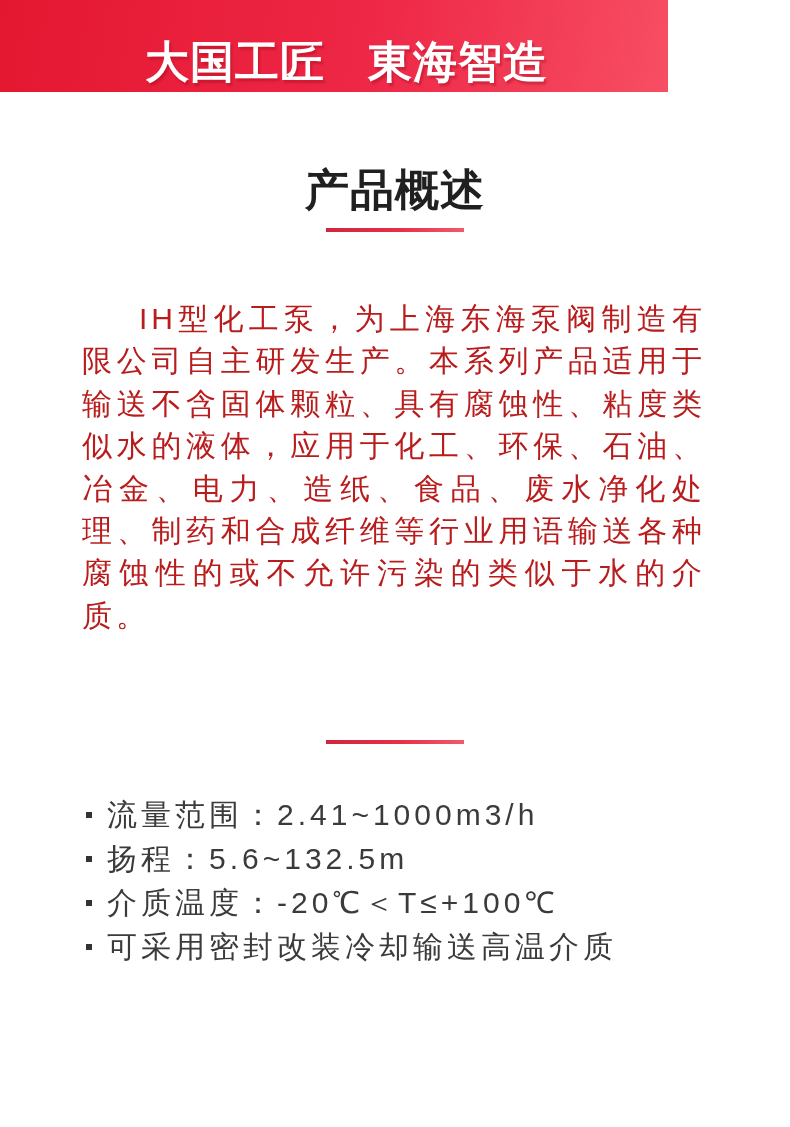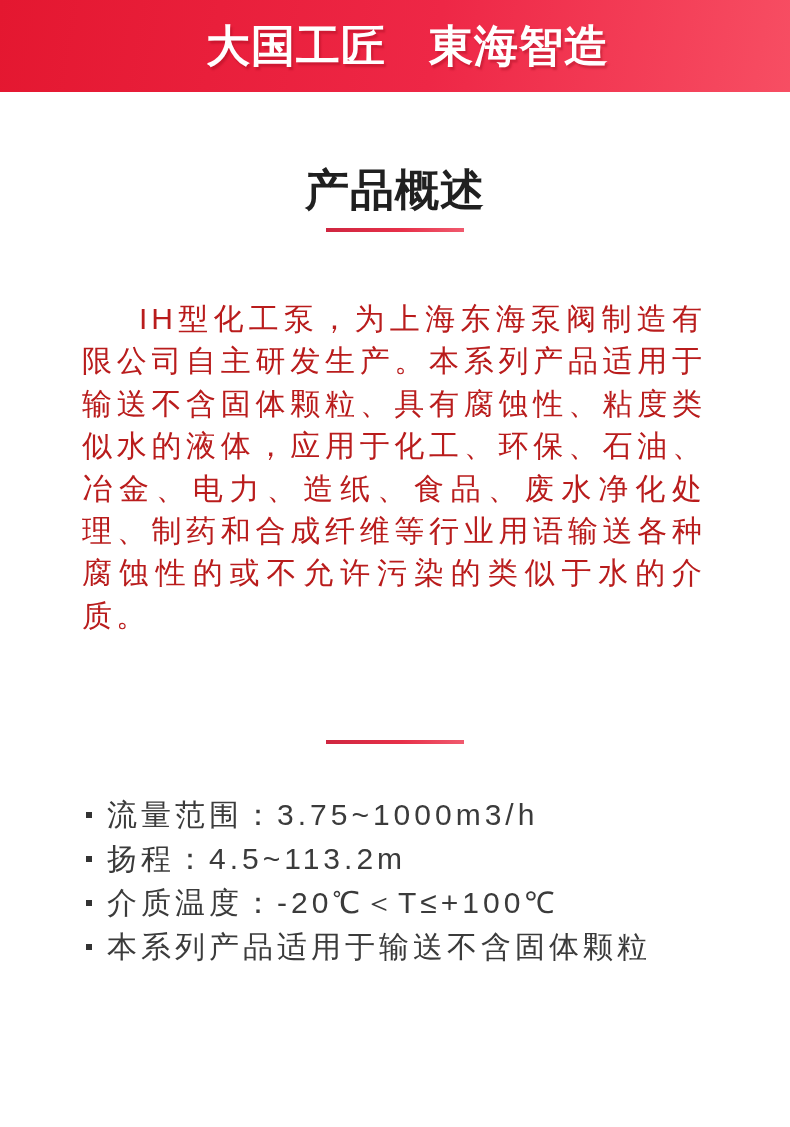--- a/index.html
+++ b/index.html
@@ -11,25 +11,25 @@
   .page {
     position: relative;
     width: 790px;
     height: 1127px;
     background: #ffffff;
     overflow: hidden;
   }
 
   
   .banner {
-    width: 790px;
+    width: 668px;
     height: 92px;
     background: linear-gradient(100deg, #e41730 0%, #ee2746 55%, #f74e63 100%);
     display: flex;
-    align-items: center;
+    align-items: flex-end;
     justify-content: center;
     padding-left: 25px;
   }
   .banner h1 {
     font-size: 44px;
     font-weight: bold;
     color: #ffffff;
     letter-spacing: 1px;
     word-spacing: 30px;
     text-shadow: 2px 3px 2px rgba(150, 10, 25, 0.35);
@@ -104,19 +104,19 @@
     <div class="title-underline"></div>
   </div>
 
   <p class="overview-text">IH型化工泵，为上海东海泵阀制造有限公司自主研发生产。本系列产品适用于输送不含固体颗粒、具有腐蚀性、粘度类似水的液体，应用于化工、环保、石油、冶金、电力、造纸、食品、废水净化处理、制药和合成纤维等行业用语输送各种腐蚀性的或不允许污染的类似于水的介质。</p>
 
   <div class="section-title-block second">
     <div class="title-underline"></div>
   </div>
 
   <ul class="conditions-list">
-    <li><span class="bullet-dot"></span><span>流量范围：3.75~1000m3/h</span></li>
-    <li><span class="bullet-dot"></span><span>扬程：4.5~113.2m</span></li>
+    <li><span class="bullet-dot"></span><span>流量范围：2.41~1000m3/h</span></li>
+    <li><span class="bullet-dot"></span><span>扬程：5.6~132.5m</span></li>
     <li><span class="bullet-dot"></span><span>介质温度：-20℃＜T≤+100℃</span></li>
-    <li><span class="bullet-dot"></span><span>本系列产品适用于输送不含固体颗粒</span></li>
+    <li><span class="bullet-dot"></span><span>可采用密封改装冷却输送高温介质</span></li>
   </ul>
 
 </div>
 
 </body></html>

